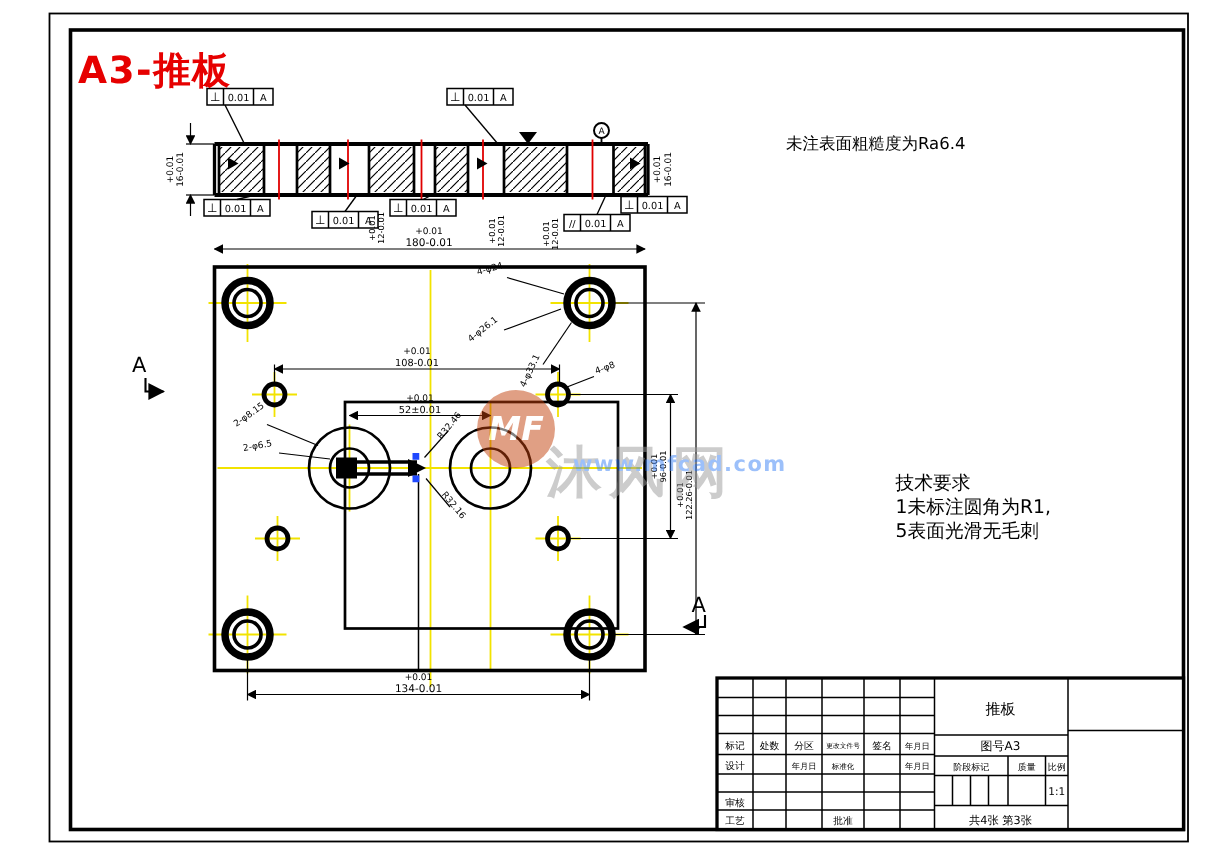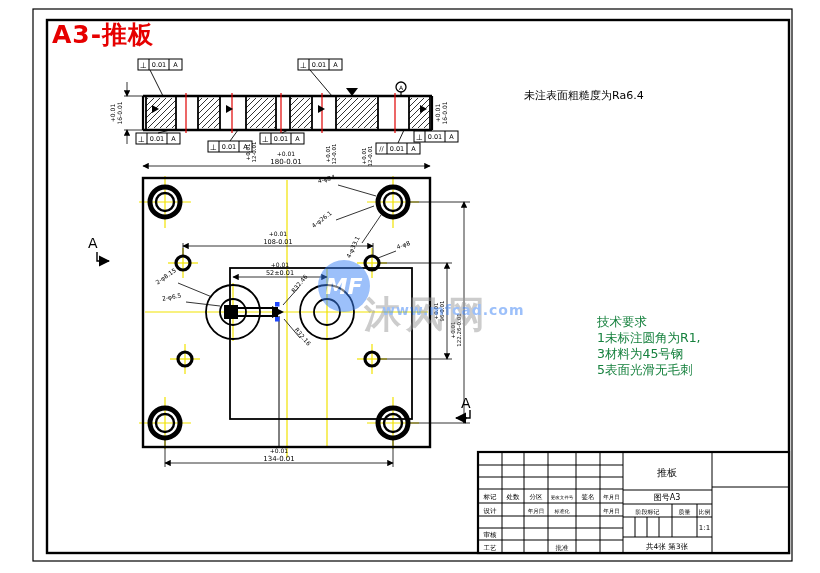--- a/index.html
+++ b/index.html
@@ -1,26 +1,26 @@
 <!DOCTYPE html>
 <html><head>
 <meta charset="utf-8">
 <style>
   html,body{margin:0;padding:0;background:#ffffff;}
   #canvas{position:relative;width:820px;height:573px;background:#fff;overflow:hidden;
           font-family:"DejaVu Sans","Liberation Sans",sans-serif;}
   svg{position:absolute;left:0;top:0;}
   svg text{font-family:"DejaVu Sans","Liberation Sans",sans-serif;fill:#000;}
   .overlay{position:absolute;}
-  #sheet-title{left:52px;top:18px;font-size:25px;font-weight:bold;color:#e60000;letter-spacing:1px;}
+  #sheet-title{left:52px;top:30px;font-size:25px;font-weight:bold;color:#e60000;letter-spacing:1px;}
   #surface-note{left:524px;top:88px;font-size:11px;color:#000;}
-  #tech{left:597px;top:314px;font-size:12.5px;color:#15803d;line-height:16px;}
+  #tech{left:597px;top:314px;font-size:12.5px;color:#000000;line-height:16px;}
   #watermark{left:318px;top:246px;width:210px;height:90px;opacity:.5;z-index:5;pointer-events:none;}
   #wm-logo{position:absolute;left:0;top:14px;width:52px;height:52px;border-radius:50%;
-           background:#3b82f6;color:#fff;display:flex;align-items:center;justify-content:center;
+           background:#c2410c;color:#fff;display:flex;align-items:center;justify-content:center;
            font-size:22px;font-style:italic;font-weight:bold;}
   #wm-name{position:absolute;left:46px;top:0px;font-size:37px;font-weight:bold;color:#9a9a9a;letter-spacing:5px;margin-top:44px;}
   #wm-url{position:absolute;left:64px;top:56px;font-size:14px;font-weight:bold;color:#3b82f6;letter-spacing:1px;}
 </style>
 </head>
 <body>
 
 <div id="canvas">
 
 <svg width="820" height="573" viewBox="0 0 820 573">
@@ -349,21 +349,20 @@
     <text x="704.5" y="530" font-size="7" text-anchor="middle">1:1</text>
     <text x="667" y="549" font-size="7.5" text-anchor="middle">共4张  第3张</text>
   </g>
 </svg>
 
 <div id="sheet-title" class="overlay">A3-推板</div>
 <div id="surface-note" class="overlay">未注表面粗糙度为Ra6.4</div>
 <div id="tech" class="overlay">
   <div>技术要求</div>
   <div>1未标注圆角为R1,</div>
-  <div>3材料为45号钢</div>
   <div>5表面光滑无毛刺</div>
 </div>
 <div id="watermark" class="overlay">
   <div id="wm-logo">MF</div>
   <div id="wm-name">沐风网</div>
   <div id="wm-url">www.mfcad.com</div>
 </div>
 
 </div>
 

